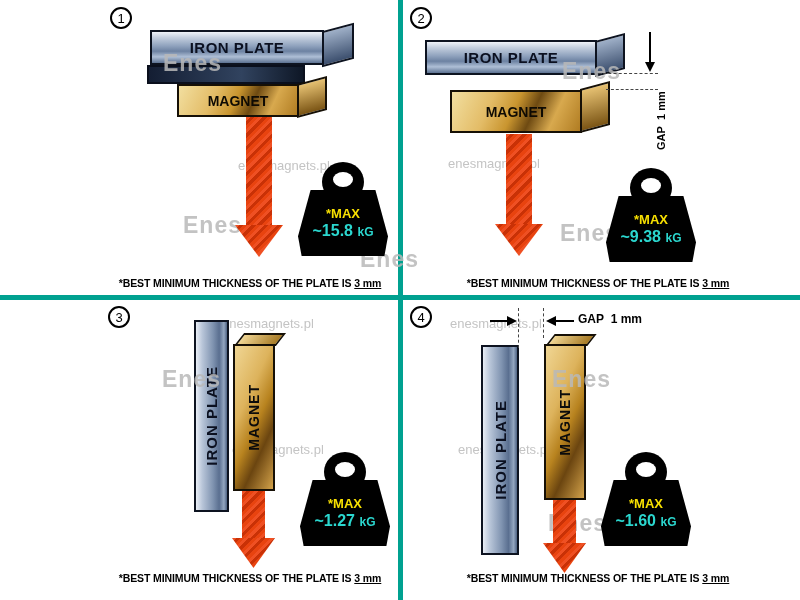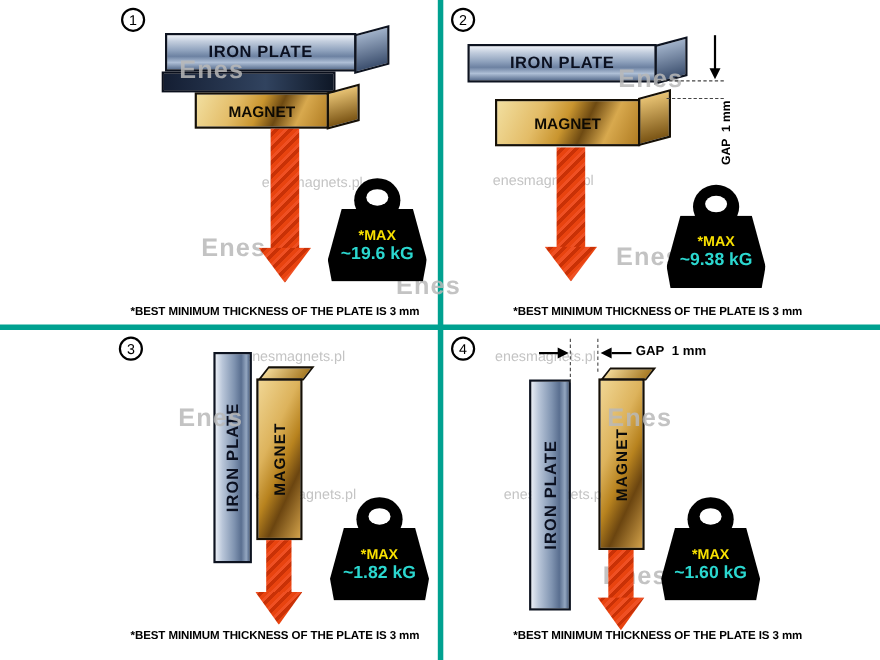--- a/index.html
+++ b/index.html
@@ -50,26 +50,26 @@
 
   
   .weight { position:absolute; width:90px; text-align:left; z-index:5; }
   .kb-handle { width:42px; height:40px; margin:0 auto; background:#000; border-radius:50%; position:relative; }
   .kb-handle::after { content:""; position:absolute; left:11px; top:10px; width:20px; height:15px; background:#fff; border-radius:50%; }
   .kb-body { margin-top:-12px; width:90px; height:66px; background:#000;
     clip-path:polygon(14% 0,86% 0,100% 70%,96% 100%,4% 100%,0 70%);
     display:flex; flex-direction:column; align-items:center; justify-content:center; gap:1px; }
   .kb-max { color:#f8e000; font-size:13px; font-weight:700; }
   .kb-val { color:#2bd7cf; font-size:16px; font-weight:700; }
-  .kb-unit { font-size:16px; font-weight:700; }
+  .kb-unit { font-size:12px; font-weight:700; }
 
   
   .caption { position:absolute; width:400px; text-align:center; font-size:10.5px; font-weight:600;
     letter-spacing:-.1px; color:#000; z-index:5; }
-  .cap-bold { font-weight:800; }
+  .cap-bold { font-weight:800;text-decoration:underline; }
 
   
   .dim-line-h { position:absolute; height:2px; background:#000; z-index:4; }
   .dim-line-v { position:absolute; width:2px; background:#000; z-index:4; }
   .dash-line-h { position:absolute; border-top:1.5px dashed #444; z-index:4; }
   .dash-line-v { position:absolute; border-left:1.5px dashed #444; z-index:4; }
   .tri-down { position:absolute; width:0; height:0; border-left:5px solid transparent; border-right:5px solid transparent; border-top:10px solid #000; z-index:4; }
   .tri-right { position:absolute; width:0; height:0; border-top:5px solid transparent; border-bottom:5px solid transparent; border-left:10px solid #000; z-index:4; }
   .tri-left { position:absolute; width:0; height:0; border-top:5px solid transparent; border-bottom:5px solid transparent; border-right:10px solid #000; z-index:4; }
   .gap-label-v { position:absolute; transform:rotate(-90deg); transform-origin:left top; white-space:nowrap;
@@ -119,21 +119,21 @@
     <span>MAGNET</span>
   </div>
 
   <div class="arrow-shaft" style="left:246px;top:117px;width:26px;height:110px;"></div>
   <div class="arrow-head" style="left:235px;top:225px;width:48px;height:32px;"></div>
 
   <div class="weight" style="left:298px;top:162px;">
     <div class="kb-handle"></div>
     <div class="kb-body">
       <div class="kb-max">*MAX</div>
-      <div class="kb-val"><span>~19.6</span> <span class="kb-unit">kG</span></div>
+      <div class="kb-val"><span>~15.8</span> <span class="kb-unit">kG</span></div>
     </div>
   </div>
 
   <div class="caption" style="left:50px;top:277px;">
     <span>*BEST MINIMUM THICKNESS OF THE PLATE IS</span>
     <span class="cap-bold">3 mm</span>
   </div>
 
   <div class="num-circle" style="left:410px;top:7px;">2</div>
 
@@ -181,21 +181,21 @@
     <span class="vlabel magnet-text">MAGNET</span>
   </div>
 
   <div class="arrow-shaft" style="left:242px;top:491px;width:23px;height:50px;"></div>
   <div class="arrow-head" style="left:232px;top:538px;width:43px;height:30px;"></div>
 
   <div class="weight" style="left:300px;top:452px;">
     <div class="kb-handle"></div>
     <div class="kb-body">
       <div class="kb-max">*MAX</div>
-      <div class="kb-val"><span>~1.82</span> <span class="kb-unit">kG</span></div>
+      <div class="kb-val"><span>~1.27</span> <span class="kb-unit">kG</span></div>
     </div>
   </div>
 
   <div class="caption" style="left:50px;top:572px;">
     <span>*BEST MINIMUM THICKNESS OF THE PLATE IS</span>
     <span class="cap-bold">3 mm</span>
   </div>
 
   <div class="num-circle" style="left:410px;top:306px;">4</div>
 

